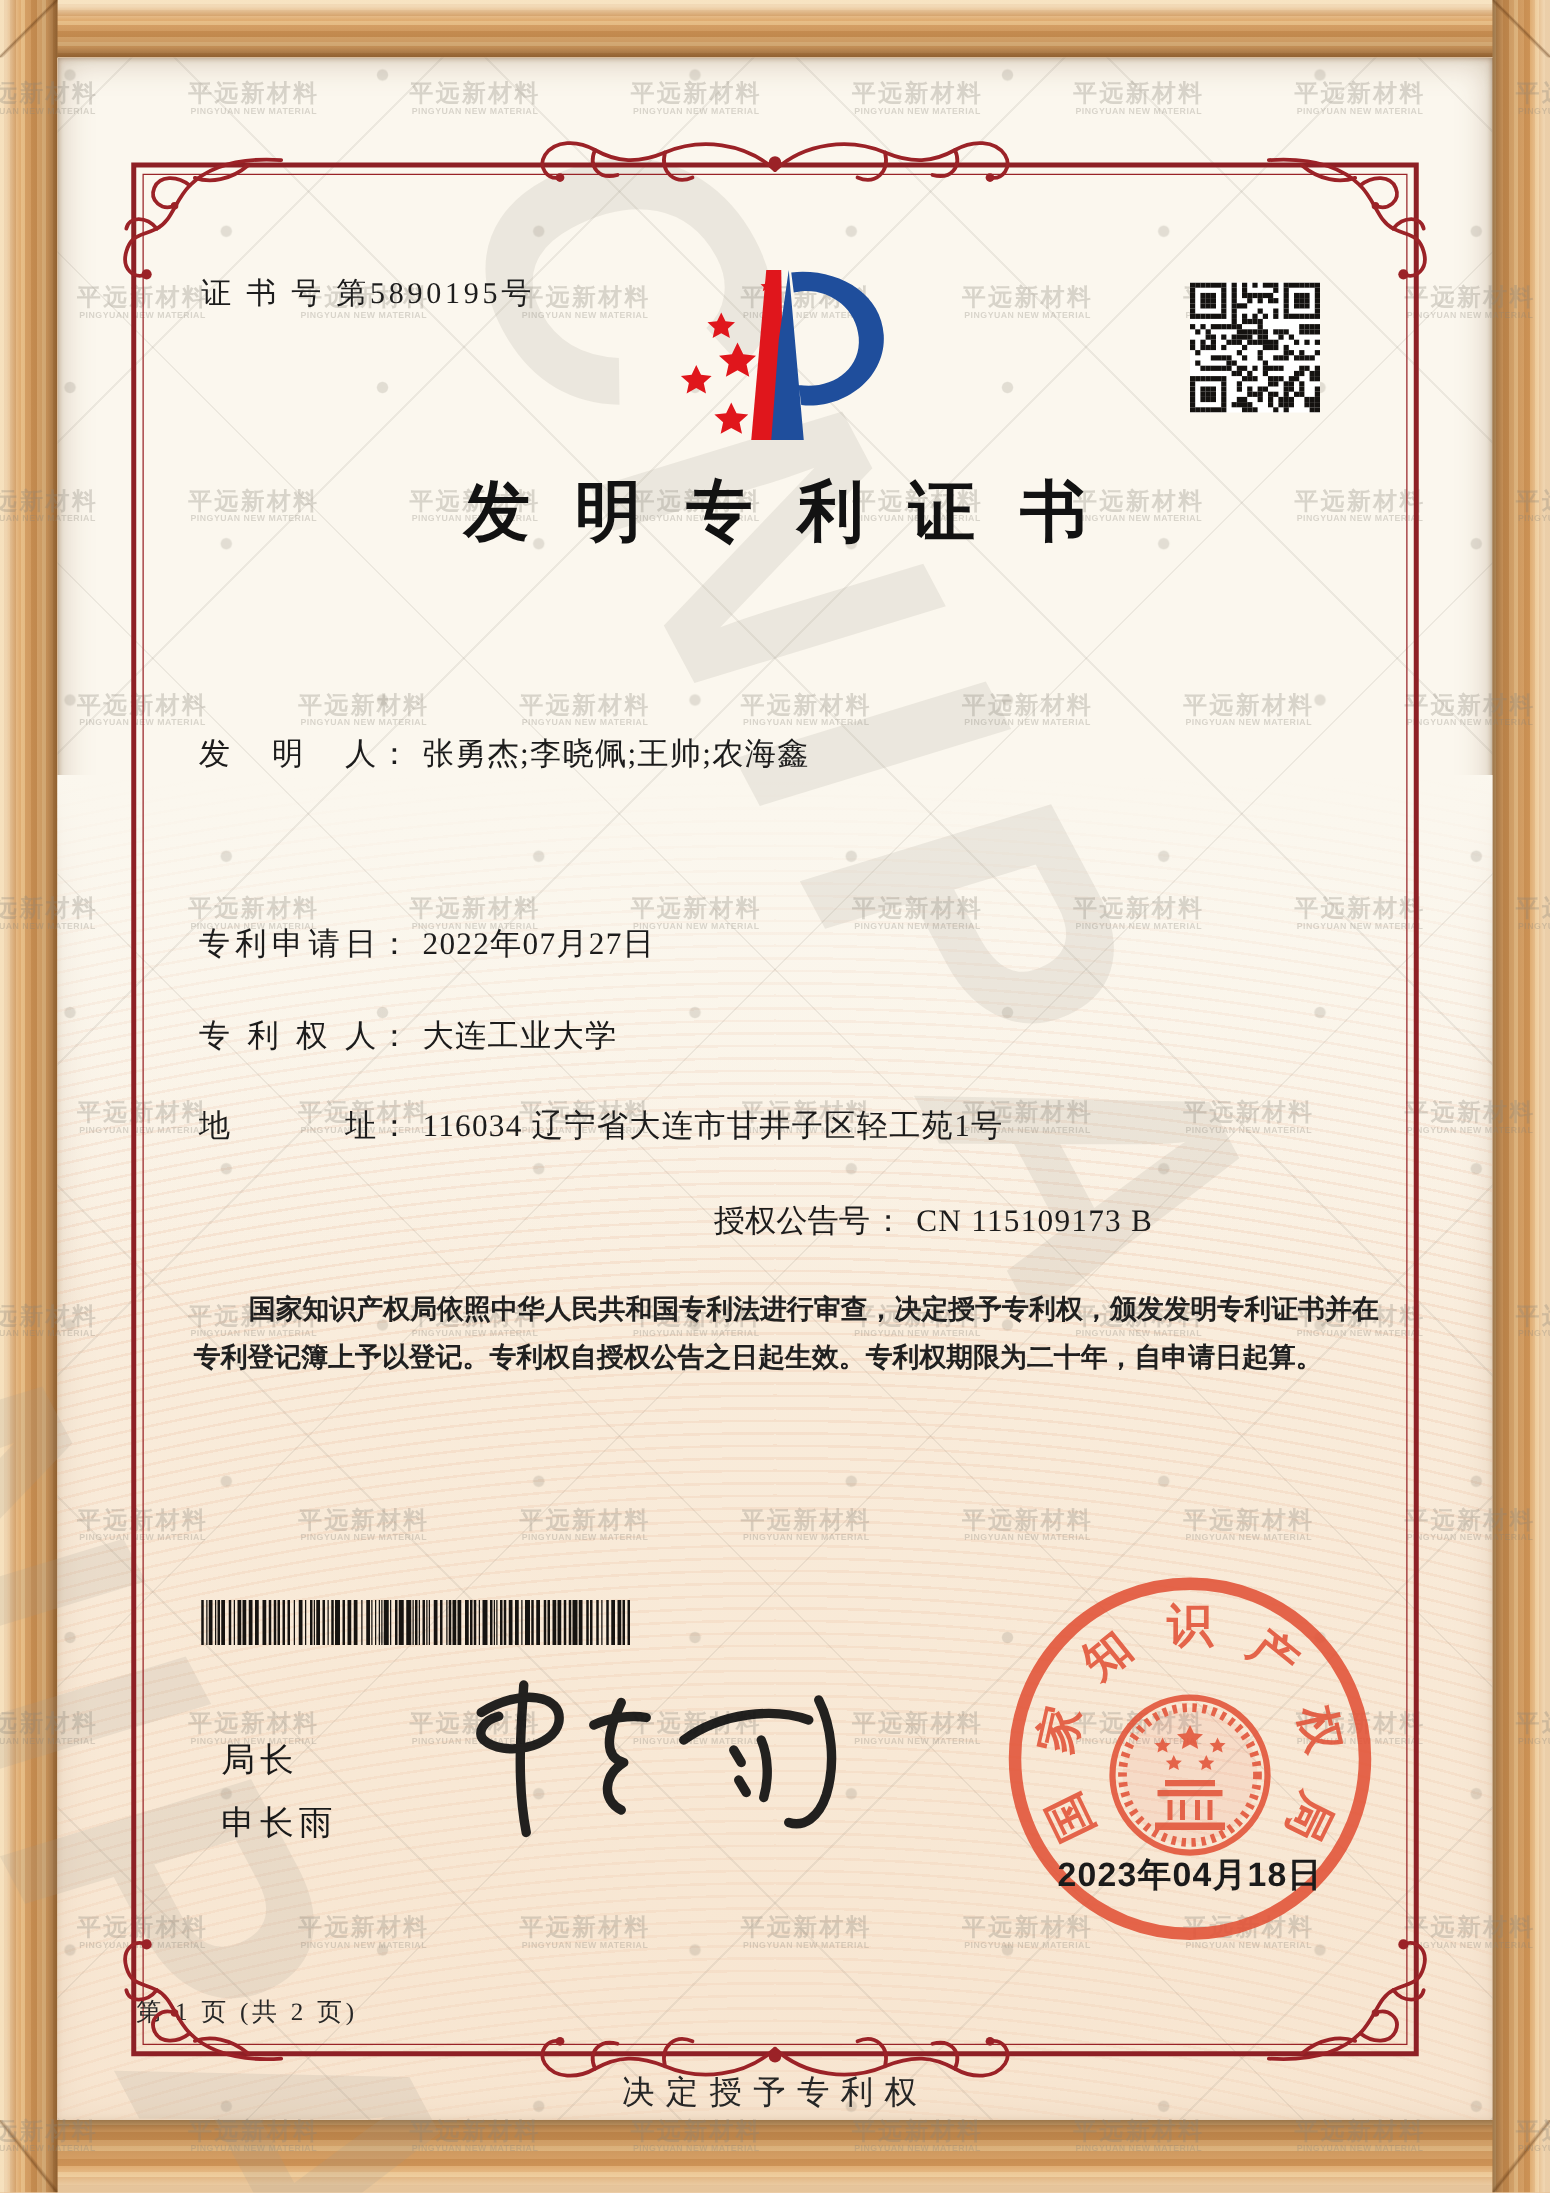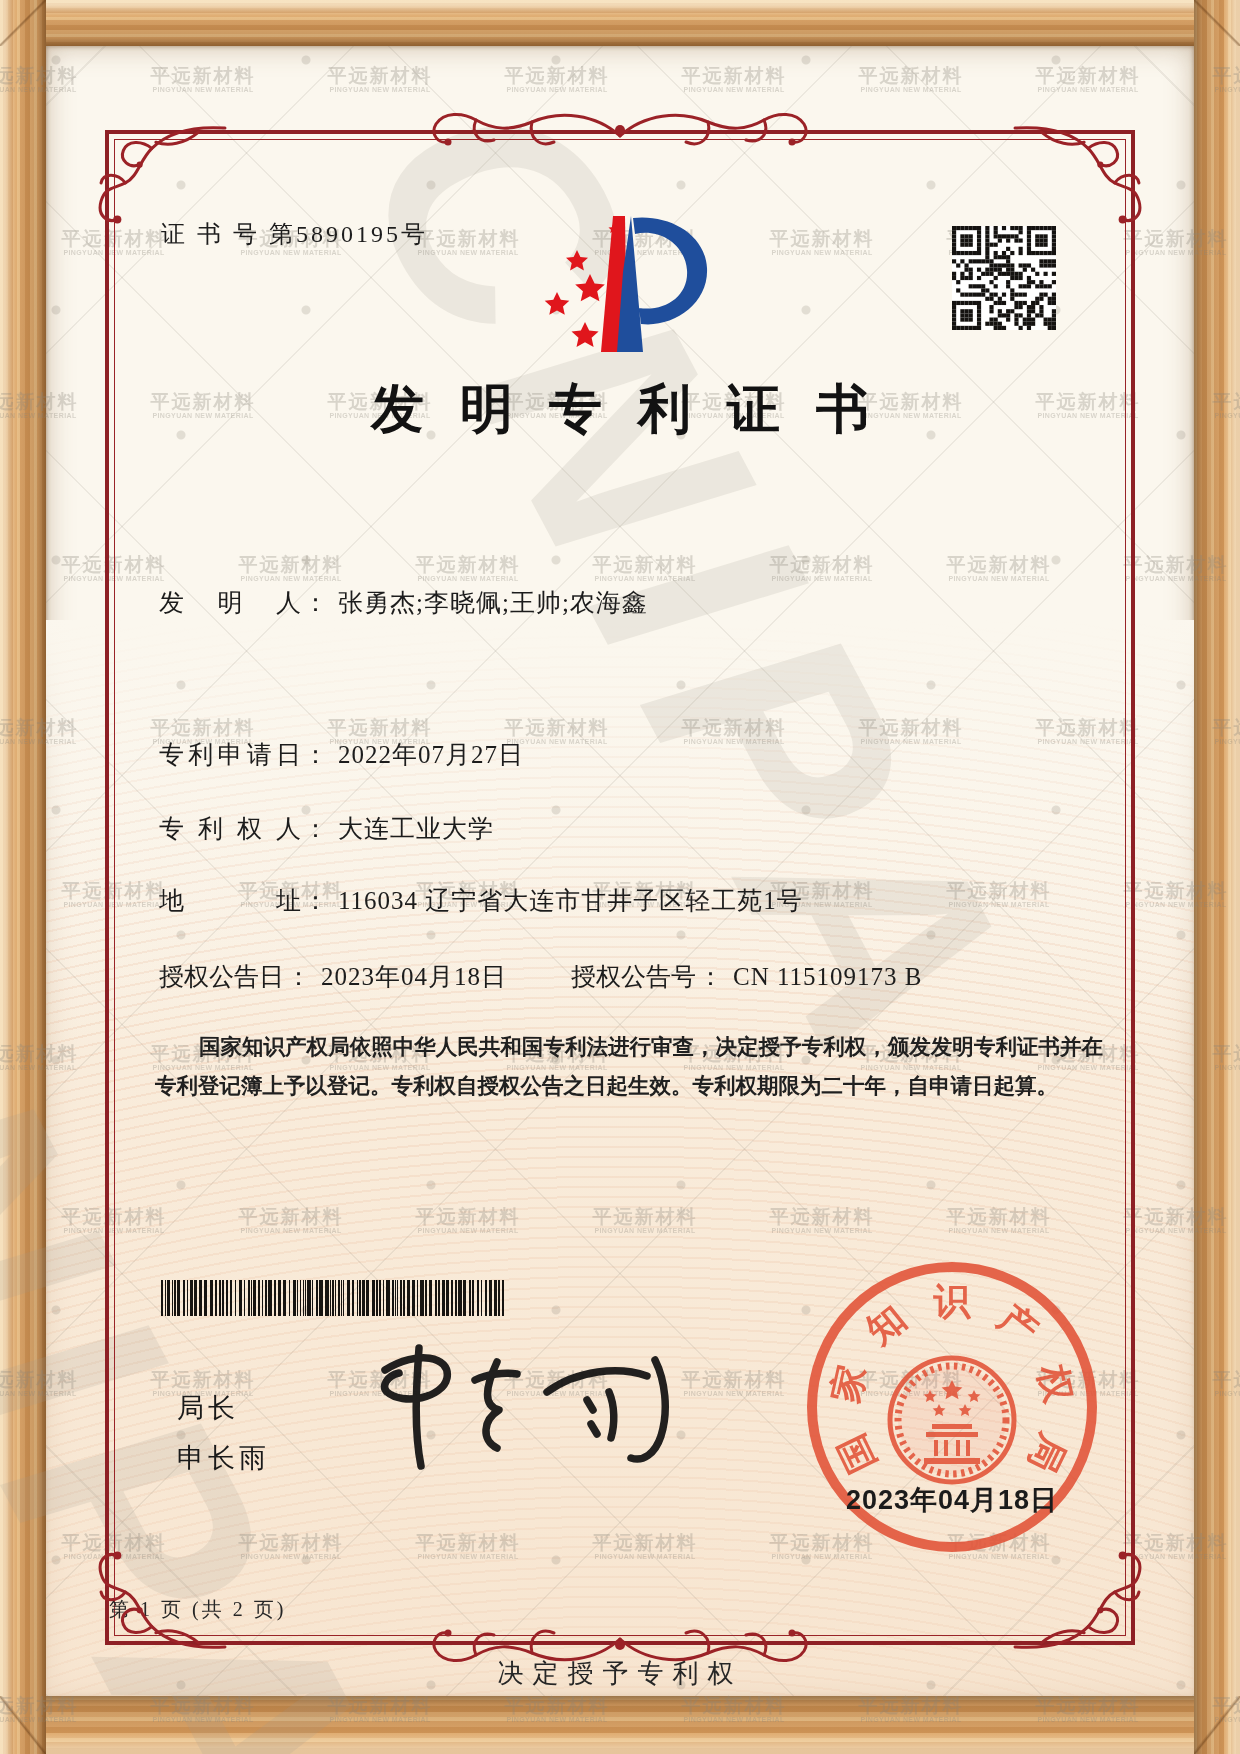--- a/index.html
+++ b/index.html
@@ -535,23 +535,20 @@
     <span class="flabel">专利申请日</span><span class="fcolon">：</span><span class="fvalue">2022年07月27日</span>
   </div>
   <div class="field-row" style="top:678px">
     <span class="flabel">专利权人</span><span class="fcolon">：</span><span class="fvalue">大连工业大学</span>
   </div>
   <div class="field-row" style="top:750px">
     <span class="flabel">地址</span><span class="fcolon">：</span><span class="fvalue">116034 辽宁省大连市甘井子区轻工苑1号</span>
   </div>
 
   <div class="field-row" style="top:826px">
-    <span class="grant-group" style="position:relative;">
-      <span>授权公告日</span><span class="fcolon">：</span><span class="fvalue">2023年04月18日</span>
-    </span>
     <span class="grant-group g2" style="position:absolute;">
       <span>授权公告号</span><span class="fcolon">：</span><span class="fvalue">CN 115109173 B</span>
     </span>
   </div>
 
   <div class="legal">
     <p>国家知识产权局依照中华人民共和国专利法进行审查，决定授予专利权，颁发发明专利证书并在专利登记簿上予以登记。专利权自授权公告之日起生效。专利权期限为二十年，自申请日起算。</p>
   </div>
 
   <div class="barcode" id="barcode">

